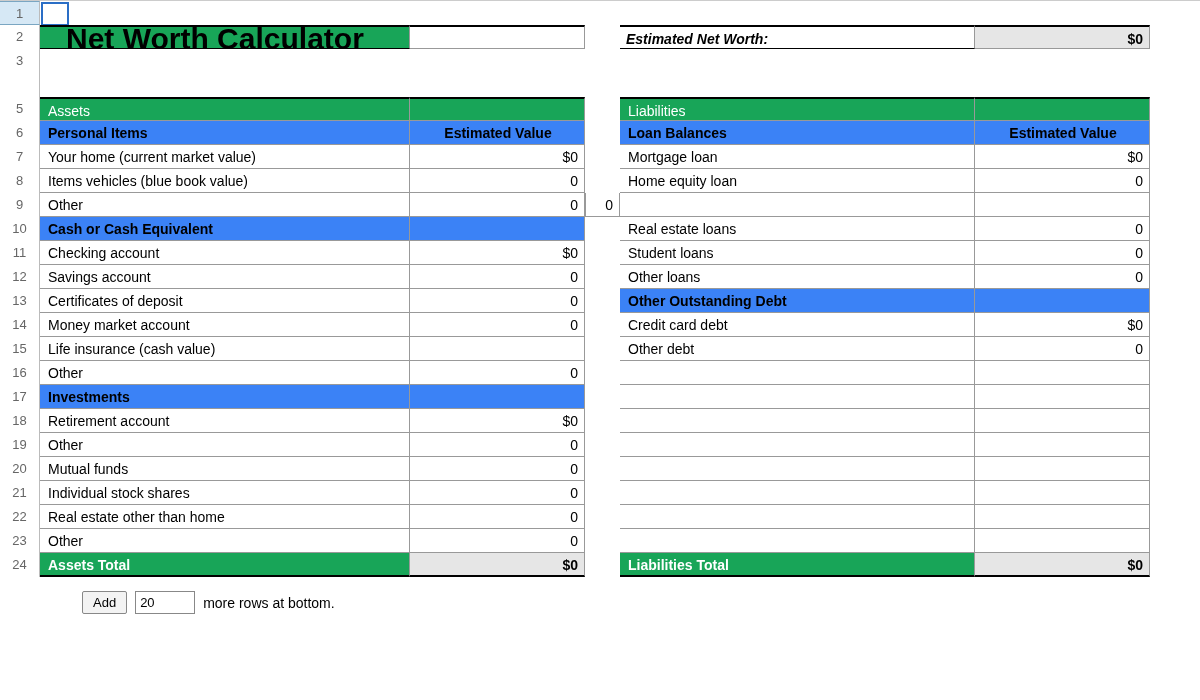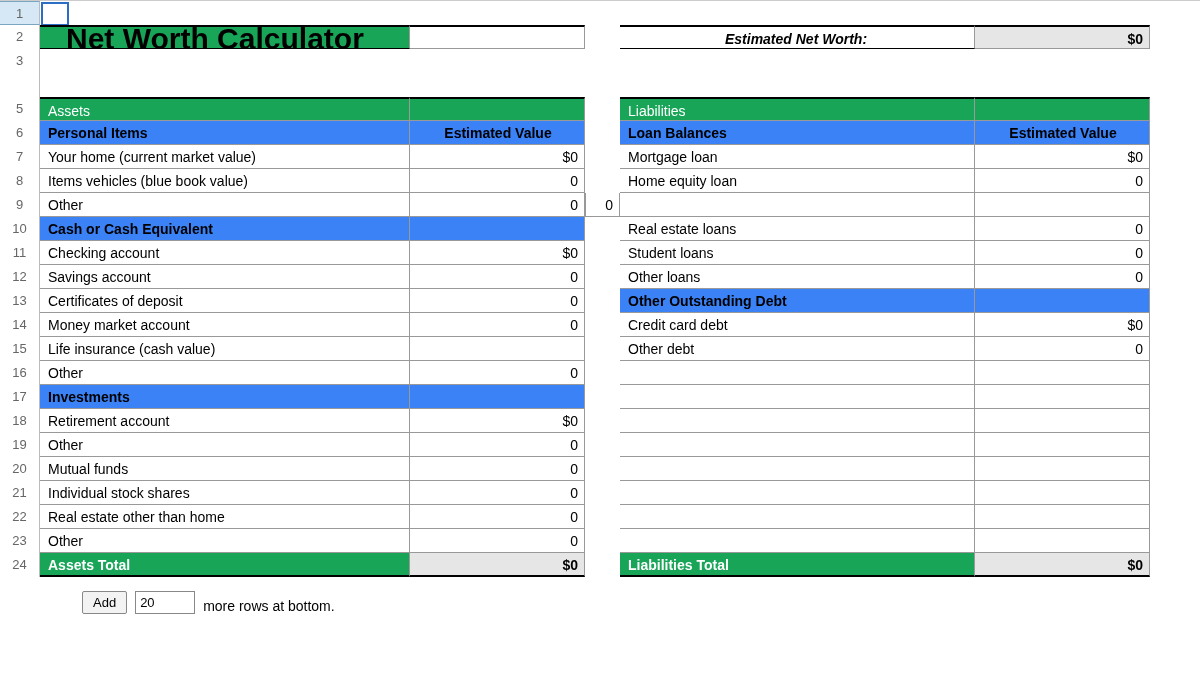--- a/index.html
+++ b/index.html
@@ -70,37 +70,37 @@
     text-align: right;
     padding-right: 6px;
   }
   .grey-val.topline { border-top: 2px solid #000; }
   .grey-val.botline { border-bottom: 2px solid #000; }
   .val { text-align: right; padding-right: 6px; }
   .lbl { padding-left: 8px; }
   .enw-label {
     font-style: italic;
     font-weight: bold;
-    text-align: center;
+    text-align: left;
     padding-right: 8px;
     border-top: 2px solid #000;
     border-bottom: 1px solid #000;
   }
   .gap-mid { border-top: none; border-bottom: none; border-left:none; border-right:none; background:#fff; }
   .gap-mid.boxed { border-left:1px solid #999; border-right:1px solid #999; border-bottom:1px solid #999;}
   .selmark { position:relative; }
   .selmark::after{
     content:"";
     position:absolute;
     top:1px; left:1px; width:24px; height:20px;
     border:2px solid #2a6ec6;
   }
   .addrow {
     margin: 14px 0 4px 70px;
-    display:flex; align-items:flex-end; gap:8px;
+    display:flex; align-items:center; gap:8px;
     font-size:14px;
     padding-left:12px;
   }
   .addrow button{
     font-size:13px; padding:3px 10px; border:1px solid #888; background:#f3f3f3; border-radius:2px;
   }
   .addrow input{
     width:60px; font-size:13px; padding:3px 4px; border:1px solid #888;
   }
 </style>

